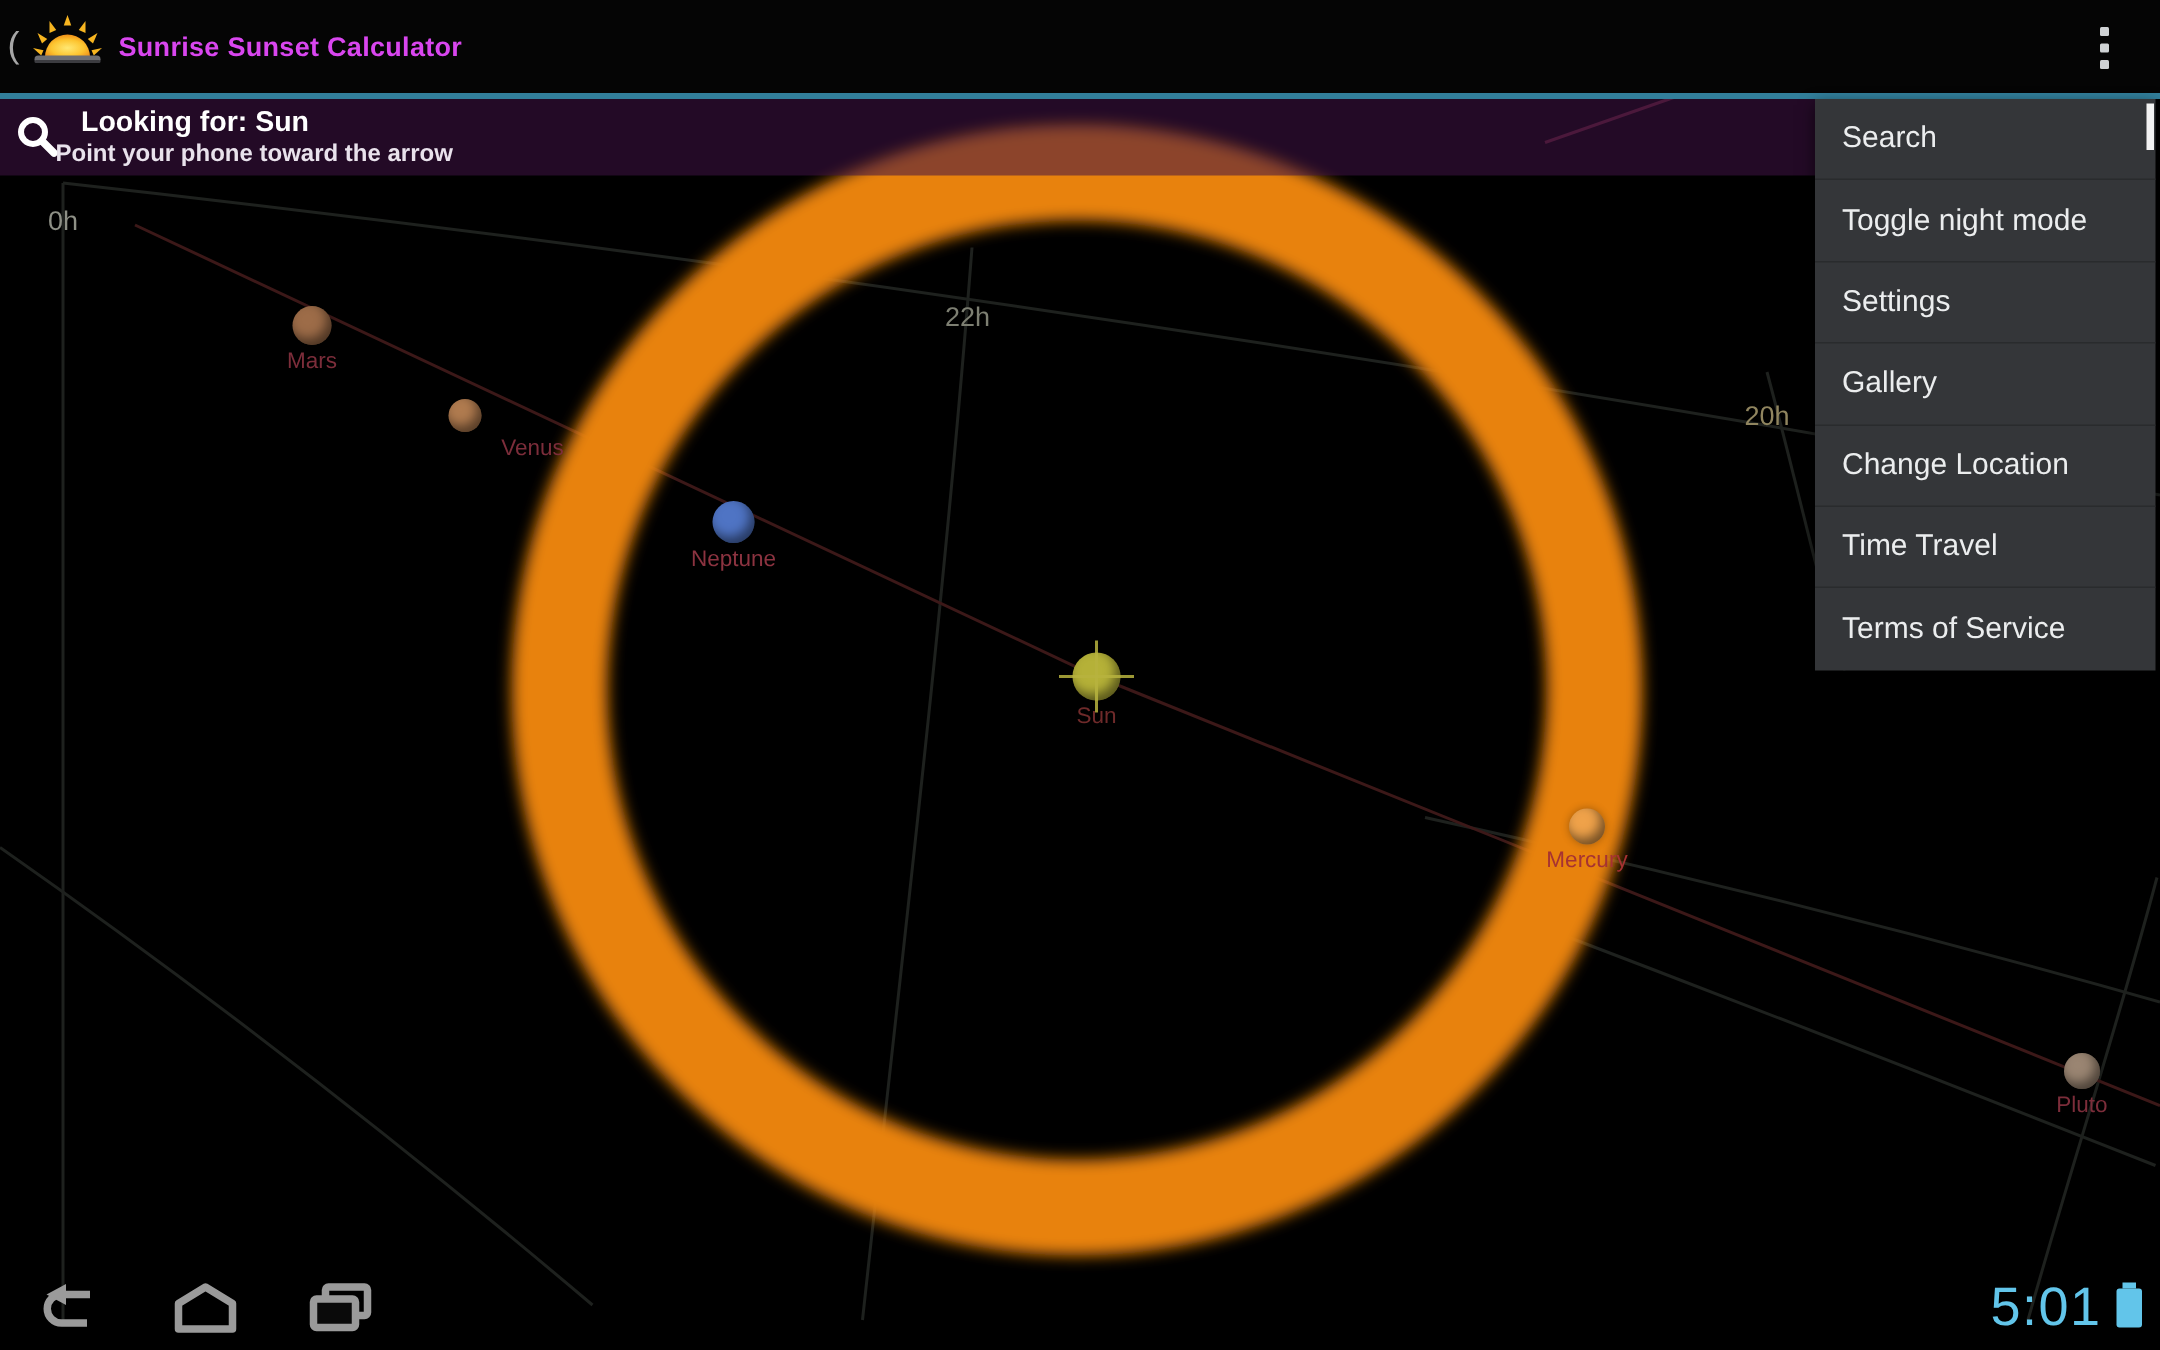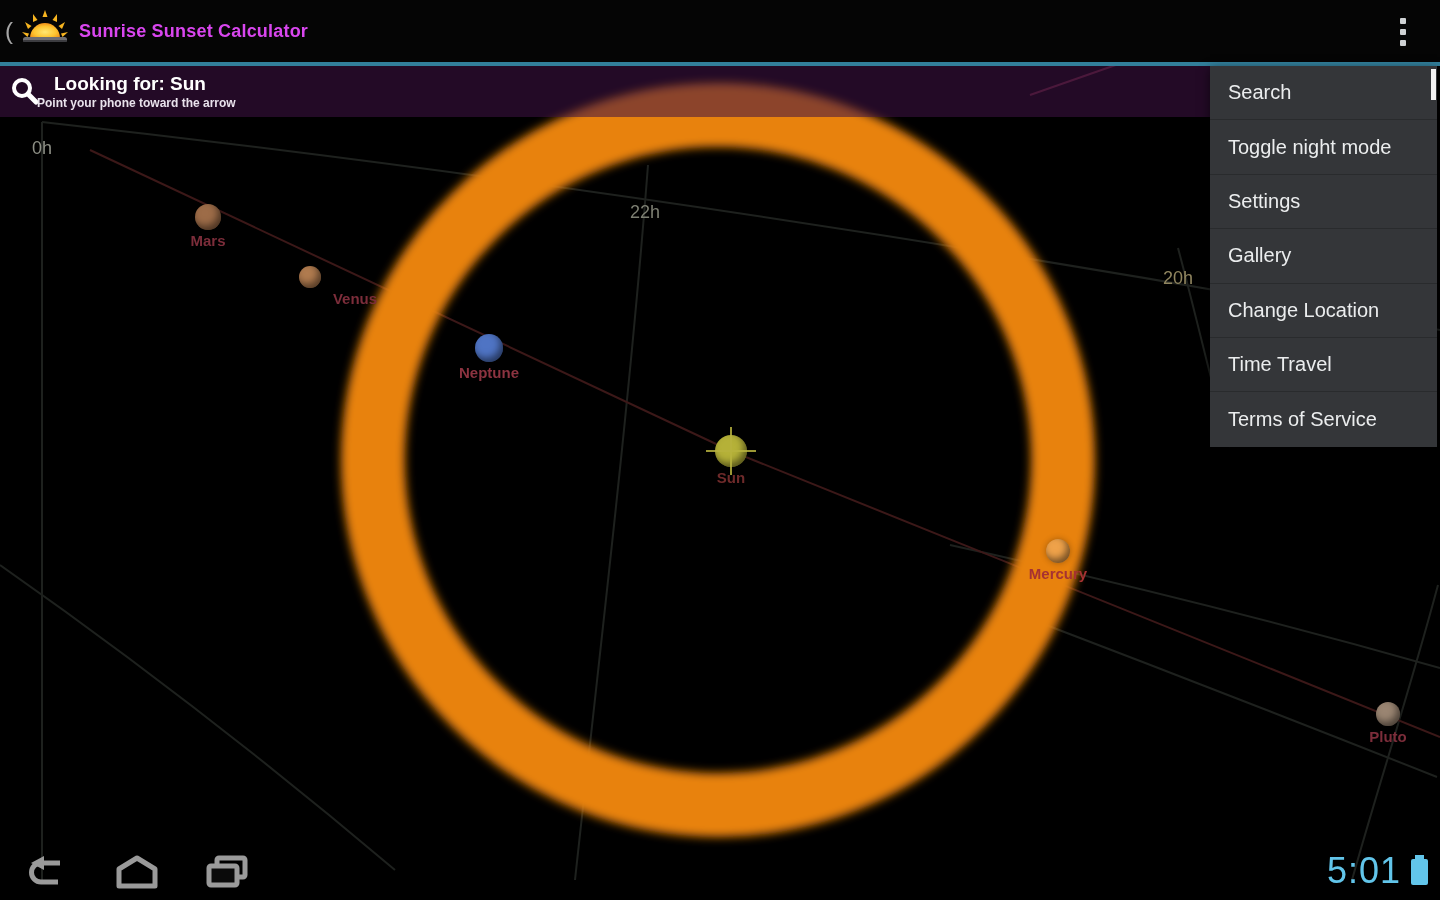--- a/index.html
+++ b/index.html
@@ -6,21 +6,21 @@
   html,body { width:1440px; height:900px; background:#000; overflow:hidden;
               font-family:"Liberation Sans", sans-serif; }
   #screen { position:relative; width:1440px; height:900px; background:#000; }
 
   
   #sky { position:absolute; inset:0; z-index:0; }
   #sky svg { position:absolute; left:0; top:0; }
 
   .planet { position:absolute; border-radius:50%; z-index:2;
             box-shadow: inset -3px -4px 7px rgba(0,0,0,.5), 0 0 6px rgba(0,0,0,.3); }
-  .planet-label { position:absolute; z-index:2; font-size:15px; font-weight:700;
+  .planet-label { position:absolute; z-index:2; font-size:15px; font-weight:400;
                   transform:translateX(-50%); white-space:nowrap; }
   .planet.sun::before, .planet.sun::after { content:""; position:absolute; background:rgba(183,179,62,.85); }
   .planet.sun::before { left:50%; top:-8px; width:2px; height:48px; margin-left:-1px; }
   .planet.sun::after  { top:50%; left:-9px; height:2px; width:50px; margin-top:-1px; }
 
   .hour-label { position:absolute; z-index:1; font-size:18px; font-weight:400;
                 transform:translate(-50%,-50%); }
 
   
   #topbar { position:absolute; left:0; top:0; width:1440px; height:66px; z-index:6;
@@ -30,21 +30,21 @@
   #topbar-title { color:#d946ef; font-size:18px; font-weight:bold; margin-left:8px; letter-spacing:.2px; }
   #overflow { position:absolute; right:24px; top:12px; width:26px; height:40px;
               display:flex; flex-direction:column; align-items:center; justify-content:center; gap:5px; }
   #overflow .dot { width:6px; height:6px; background:#cfd2d4; border-radius:1px; }
 
   
   #banner { position:absolute; left:0; top:66px; width:1210px; height:51px; z-index:4;
             background:rgba(64,19,70,.55); display:flex; align-items:center; }
   #banner-icon { margin:0 12px 0 8px; flex:0 0 auto; }
   #banner-title { color:#fff; font-size:19px; font-weight:bold; line-height:22px; }
-  #banner-sub { color:#e9e2ec; font-size:12px; font-weight:600; margin-left:-17px; margin-top:1px; }
+  #banner-sub { color:#e9e2ec; font-size:16px; font-weight:600; margin-left:-17px; margin-top:1px; }
 
   
   #menu { position:absolute; left:1210px; top:66px; width:227px; z-index:7;
           background:#343639; box-shadow:0 3px 10px rgba(0,0,0,.6); }
   .menu-item { height:54.4px; display:flex; align-items:center; padding-left:18px;
                color:#ebedee; font-size:20px; border-bottom:1px solid #292b2d;text-align:center; }
   .menu-item:last-child { border-bottom:none; }
   #menu-scrollbar { position:absolute; right:1px; top:3px; width:5px; height:31px; background:#f2f2f2; }
 
   

